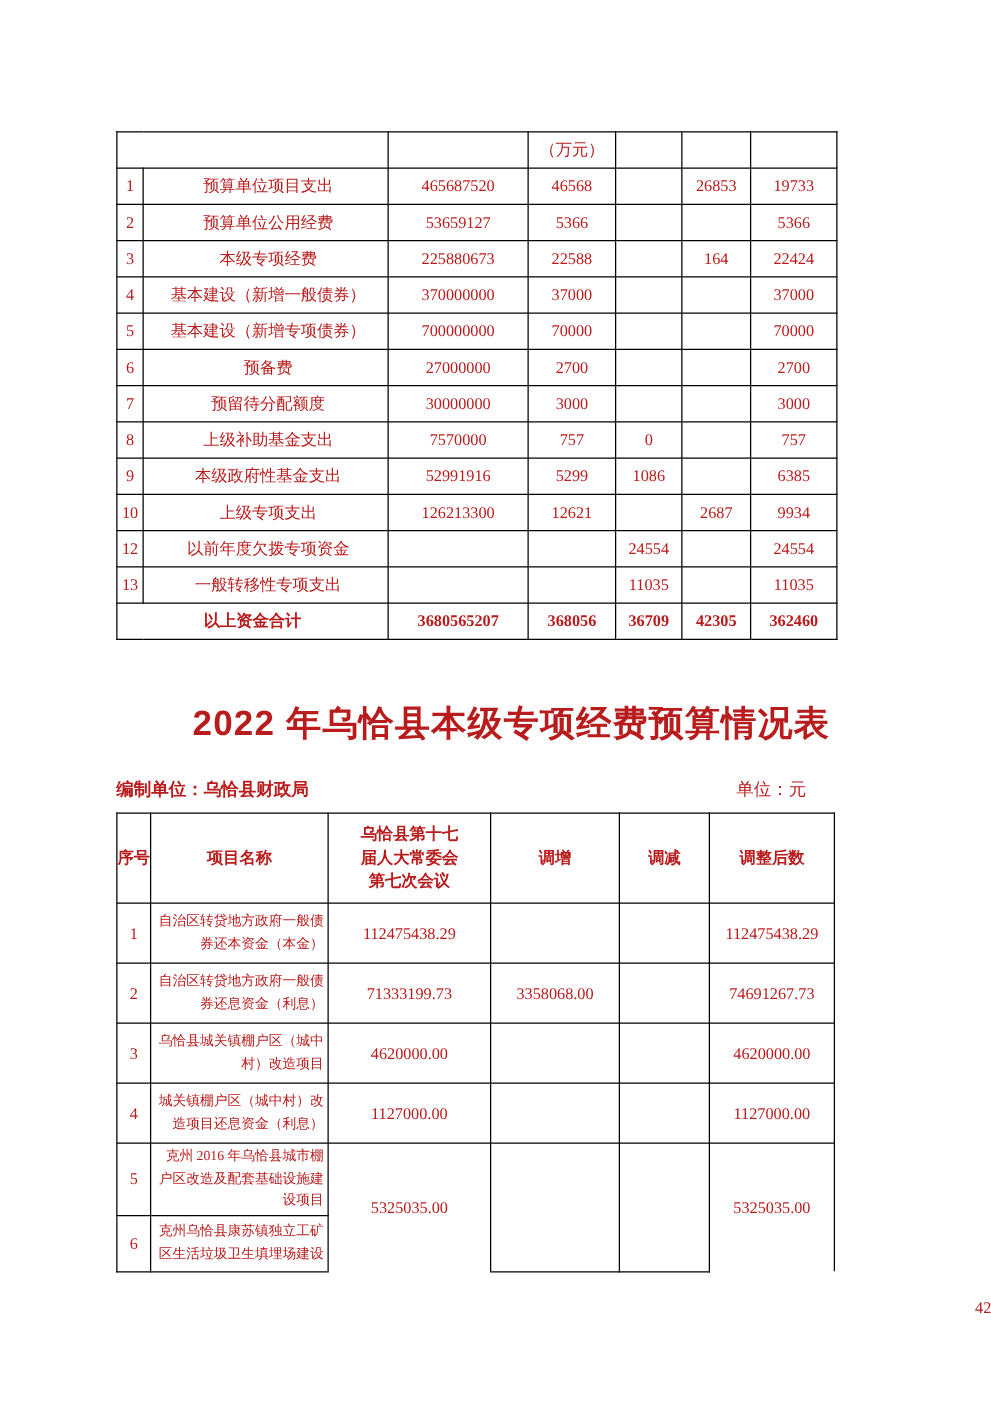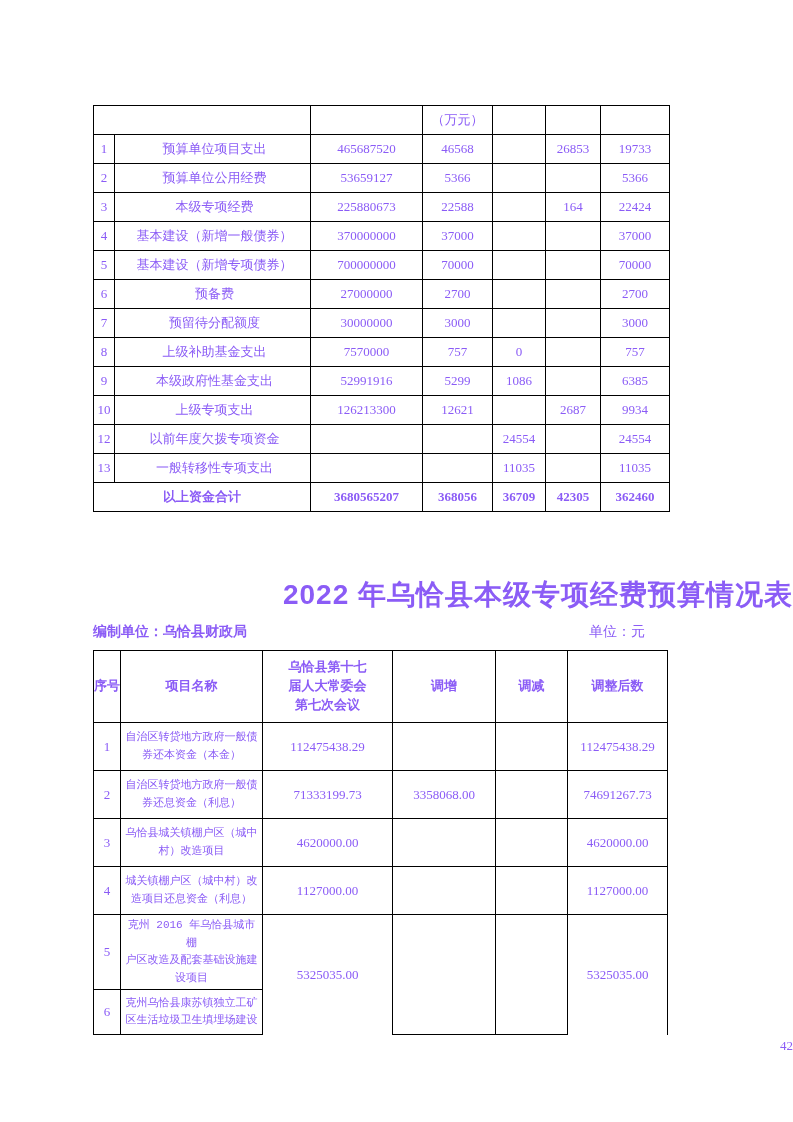--- a/index.html
+++ b/index.html
@@ -1,51 +1,51 @@
 <!DOCTYPE html>
 <html><head>
 <meta charset="utf-8">
 <style>
   * { margin:0; padding:0; box-sizing:border-box; }
   html,body { background:#fff; }
   .page {
-    position:relative; width:793px; height:1122px; background:#fff; color:#8b5cf6;
+    position:relative; width:793px; height:1122px; background:#fff; color:#b91c1c;
     font-family:"Liberation Serif", serif; overflow:hidden;
   }
   table { border-collapse:collapse; table-layout:fixed; position:absolute; }
   td { border:1.5px solid #000; overflow:hidden; vertical-align:middle; }
 
   
   #t1 { left:93px; top:105px; width:576px; font-size:13px; }
   #t1 td { text-align:center; padding:0 2px; white-space:nowrap; }
   #t1 td.name { text-align:center; padding-left:6px; }
   #t1 tr { height:29px; }
   .bold { font-weight:bold; }
 
   
   .title {
-    position:absolute; top:576px; left:0; width:793px; text-align:right;
+    position:absolute; top:560px; left:0; width:793px; text-align:center;
     font-family:"Liberation Sans", sans-serif; font-weight:bold; font-size:28px;
     letter-spacing:1px;
     padding-left:25px;
   }
   .caption {
     position:absolute; top:623px; left:93px; width:574px;
     display:flex; justify-content:space-between; align-items:flex-end;
     font-size:14px;
   }
   .caption .left { font-weight:bold; }
   .caption .right { margin-right:22px; }
 
   
   #t2 { left:93px; top:650px; width:574px; font-size:13px; }
   #t2 td { text-align:center; }
   #t2 thead td { font-weight:bold; white-space:pre-line; line-height:1.45; }
-  #t2 td.name { text-align:center; padding:2px 3px; white-space:pre-line;
-                font-size:11px; line-height:1.6;font-family:Liberation Mono, monospace; }
+  #t2 td.name { text-align:right; padding:2px 3px; white-space:pre-line;
+                font-size:11px; line-height:1.6; }
   .h72 { height:72px; } .h48 { height:48px; } .h53 { height:53px; } .h45 { height:45px; }
   .no-b { border-bottom:none !important; }
 
   .pageno { position:absolute; top:1038px; left:0; width:793px;
             text-align:right; font-size:13px; }
 </style>
 </head>
 <body>
 
 <div class="page">

